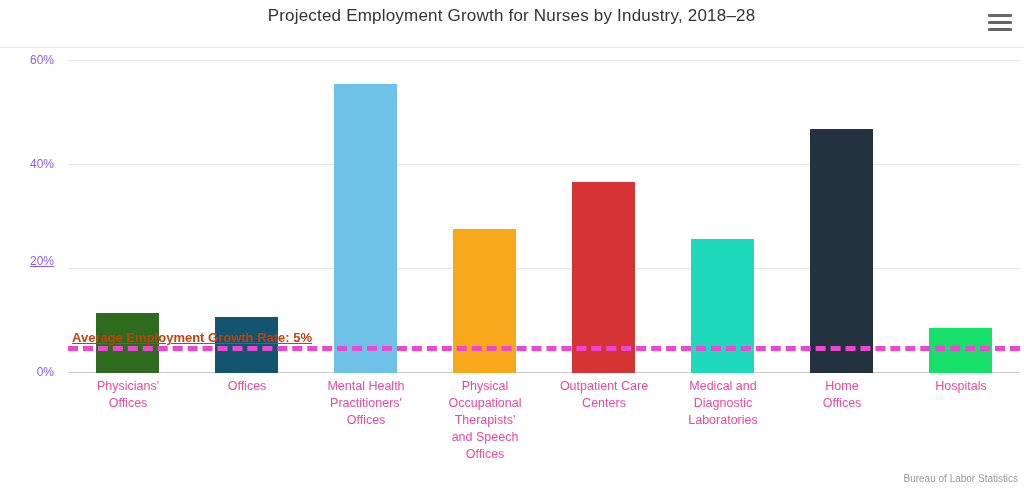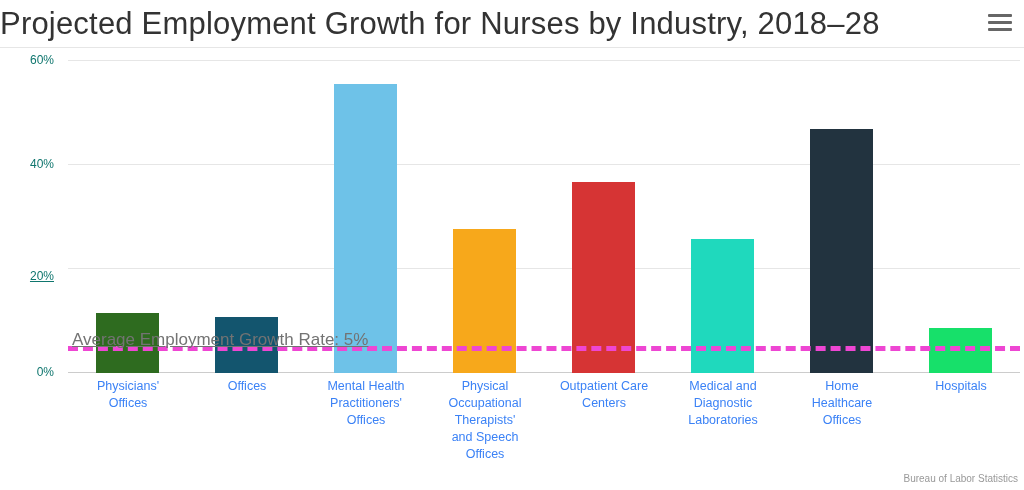--- a/index.html
+++ b/index.html
@@ -19,22 +19,22 @@
     position: relative;
     width: 1024px;
     height: 490px;
     box-sizing: border-box;
   }
   .chart-title {
     position: absolute;
     top: 6px;
     left: 0;
     width: 1023px;
-    text-align: left;
-    font-size: 31px;
+    text-align: center;
+    font-size: 17px;
     color: #333333;
     font-weight: normal;
     letter-spacing: 0.2px;
   }
   .menu-icon {
     position: absolute;
     top: 14px;
     right: 12px;
     width: 24px;
     height: 20px;
@@ -76,21 +76,21 @@
     width: 952px;
     height: 1px;
     background: #cccccc;
   }
   .ylabel {
     position: absolute;
     left: 0;
     width: 54px;
     text-align: right;
     font-size: 12px;
-    color: #0f766e;
+    color: #8b5cf6;
     transform: translateY(-50%);
   }
   .bars {
     position: absolute;
     left: 68px;
     top: 60px;
     width: 952px;
     height: 313px;
   }
   .bar {
@@ -101,38 +101,39 @@
     position: absolute;
     left: 68px;
     height: 0;
     border-top: 5px dashed #ee46d3;
     width: 952px;
     z-index: 5;
   }
   .avg-label {
     position: absolute;
     left: 72px;
-    font-size: 17px;
-    color: #737373;
+    font-size: 13px;
+    color: #c2410c;
     text-decoration: underline;
     z-index: 6;
     white-space: nowrap;
+    font-weight: bold;
   }
   .xlabels {
     position: absolute;
     left: 68px;
     top: 378px;
     width: 952px;
     height: 100px;
   }
   .xlabel {
     position: absolute;
     top: 0;
     font-size: 12.5px;
-    color: #3b82f6;
+    color: #ec4899;
     text-align: center;
     line-height: 17px;
   }
   .credit {
     position: absolute;
     right: 6px;
     bottom: 6px;
     font-size: 10px;
     color: #999999;
   }
@@ -155,21 +156,21 @@
   <div class="plot">
     <div class="gridline" style="top:0px;"></div>
     <div class="gridline" style="top:104px;"></div>
     <div class="gridline" style="top:208px;"></div>
     <div class="axis-line" style="top:312px;"></div>
   </div>
 
   <div style="position:absolute; left:0; top:60px; width:60px; height:313px;">
     <div class="ylabel" style="top:0px;">60%</div>
     <div class="ylabel" style="top:104px;text-align:right;">40%</div>
-    <div class="ylabel" style="top:216px;text-decoration:underline;">20%</div>
+    <div class="ylabel" style="top:201px;text-decoration:underline;">20%</div>
     <div class="ylabel" style="top:312px;">0%</div>
   </div>
 
   <div class="bars">
     <div class="bar" style="left:28px;   width:63px;  height:60px;  background:#2e6b1f;"></div>
     <div class="bar" style="left:147px;  width:63px;  height:56px;  background:#13556e;"></div>
     <div class="bar" style="left:266px;  width:63px;  height:289px; background:#6ec2e8;"></div>
     <div class="bar" style="left:385px;  width:63px;  height:144px; background:#f7a81b;"></div>
     <div class="bar" style="left:504px;  width:63px;  height:191px; background:#d63434;"></div>
     <div class="bar" style="left:623px;  width:63px;  height:134px; background:#1fd9bd;"></div>
@@ -204,21 +205,20 @@
       <div>Medical and</div>
       <div>Diagnostic</div>
       <div>Laboratories</div>
     </div>
     <div class="xlabel" style="left:476px; width:120px;">
       <div>Outpatient Care</div>
       <div>Centers</div>
     </div>
     <div class="xlabel" style="left:714px; width:120px;text-align:center;">
       <div>Home</div>
-      <div>Healthcare</div>
       <div>Offices</div>
     </div>
     <div class="xlabel" style="left:833px; width:120px;">
       <div>Hospitals</div>
     </div>
   </div>
 
   <div class="credit">Bureau of Labor Statistics</div>
 
 </div>

